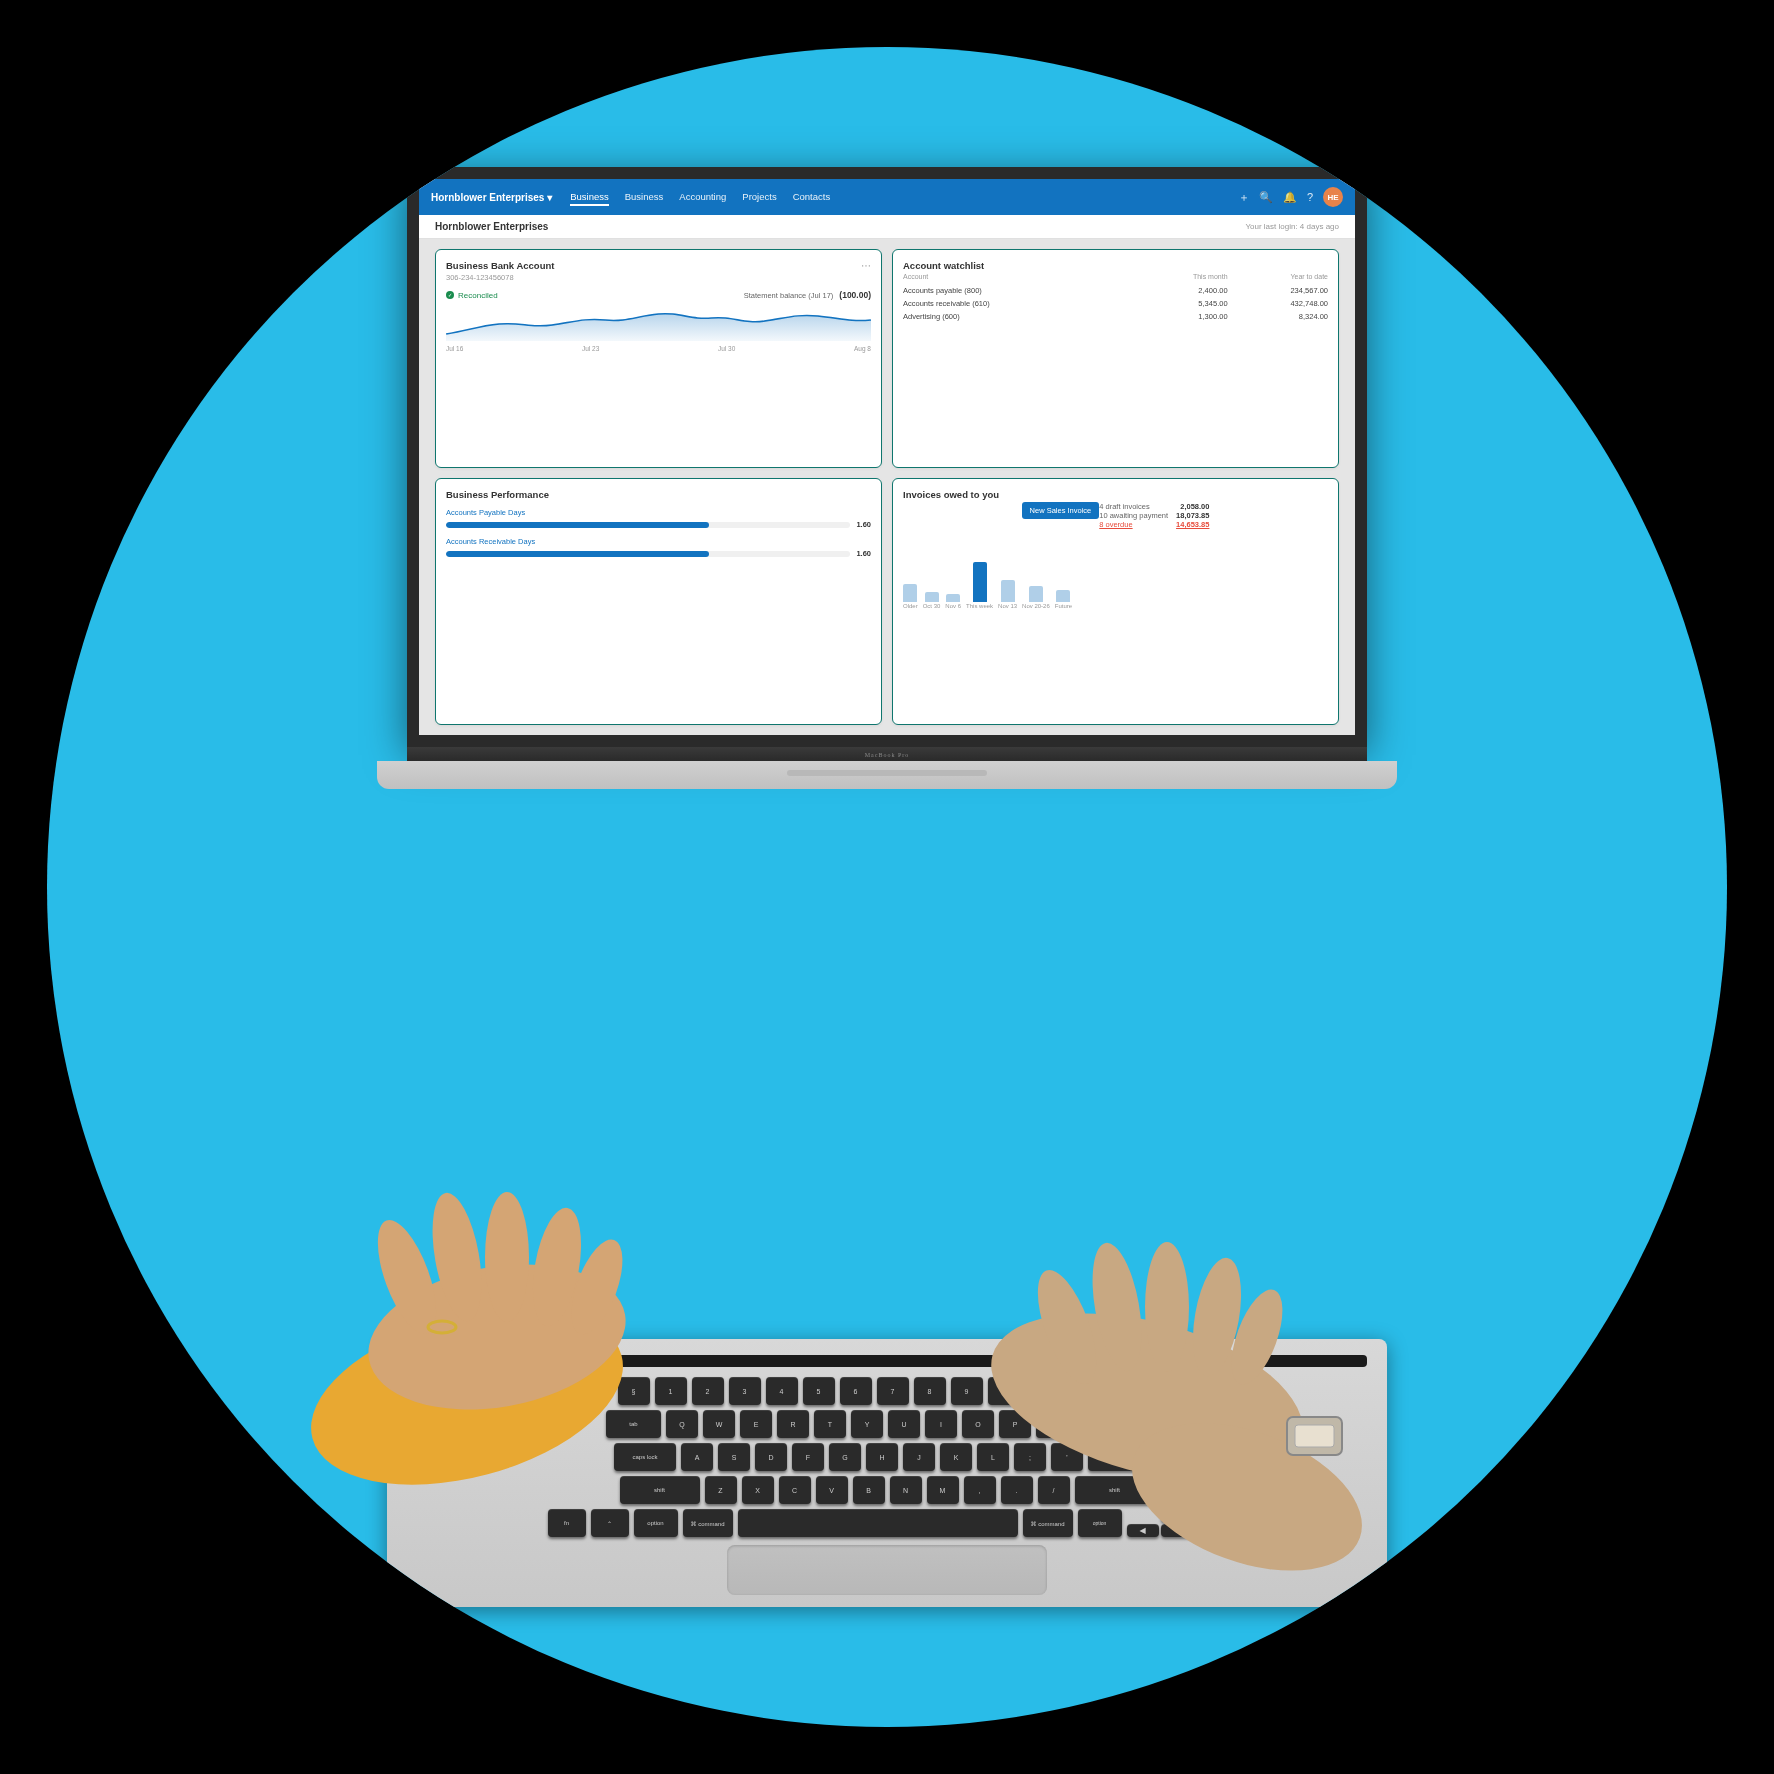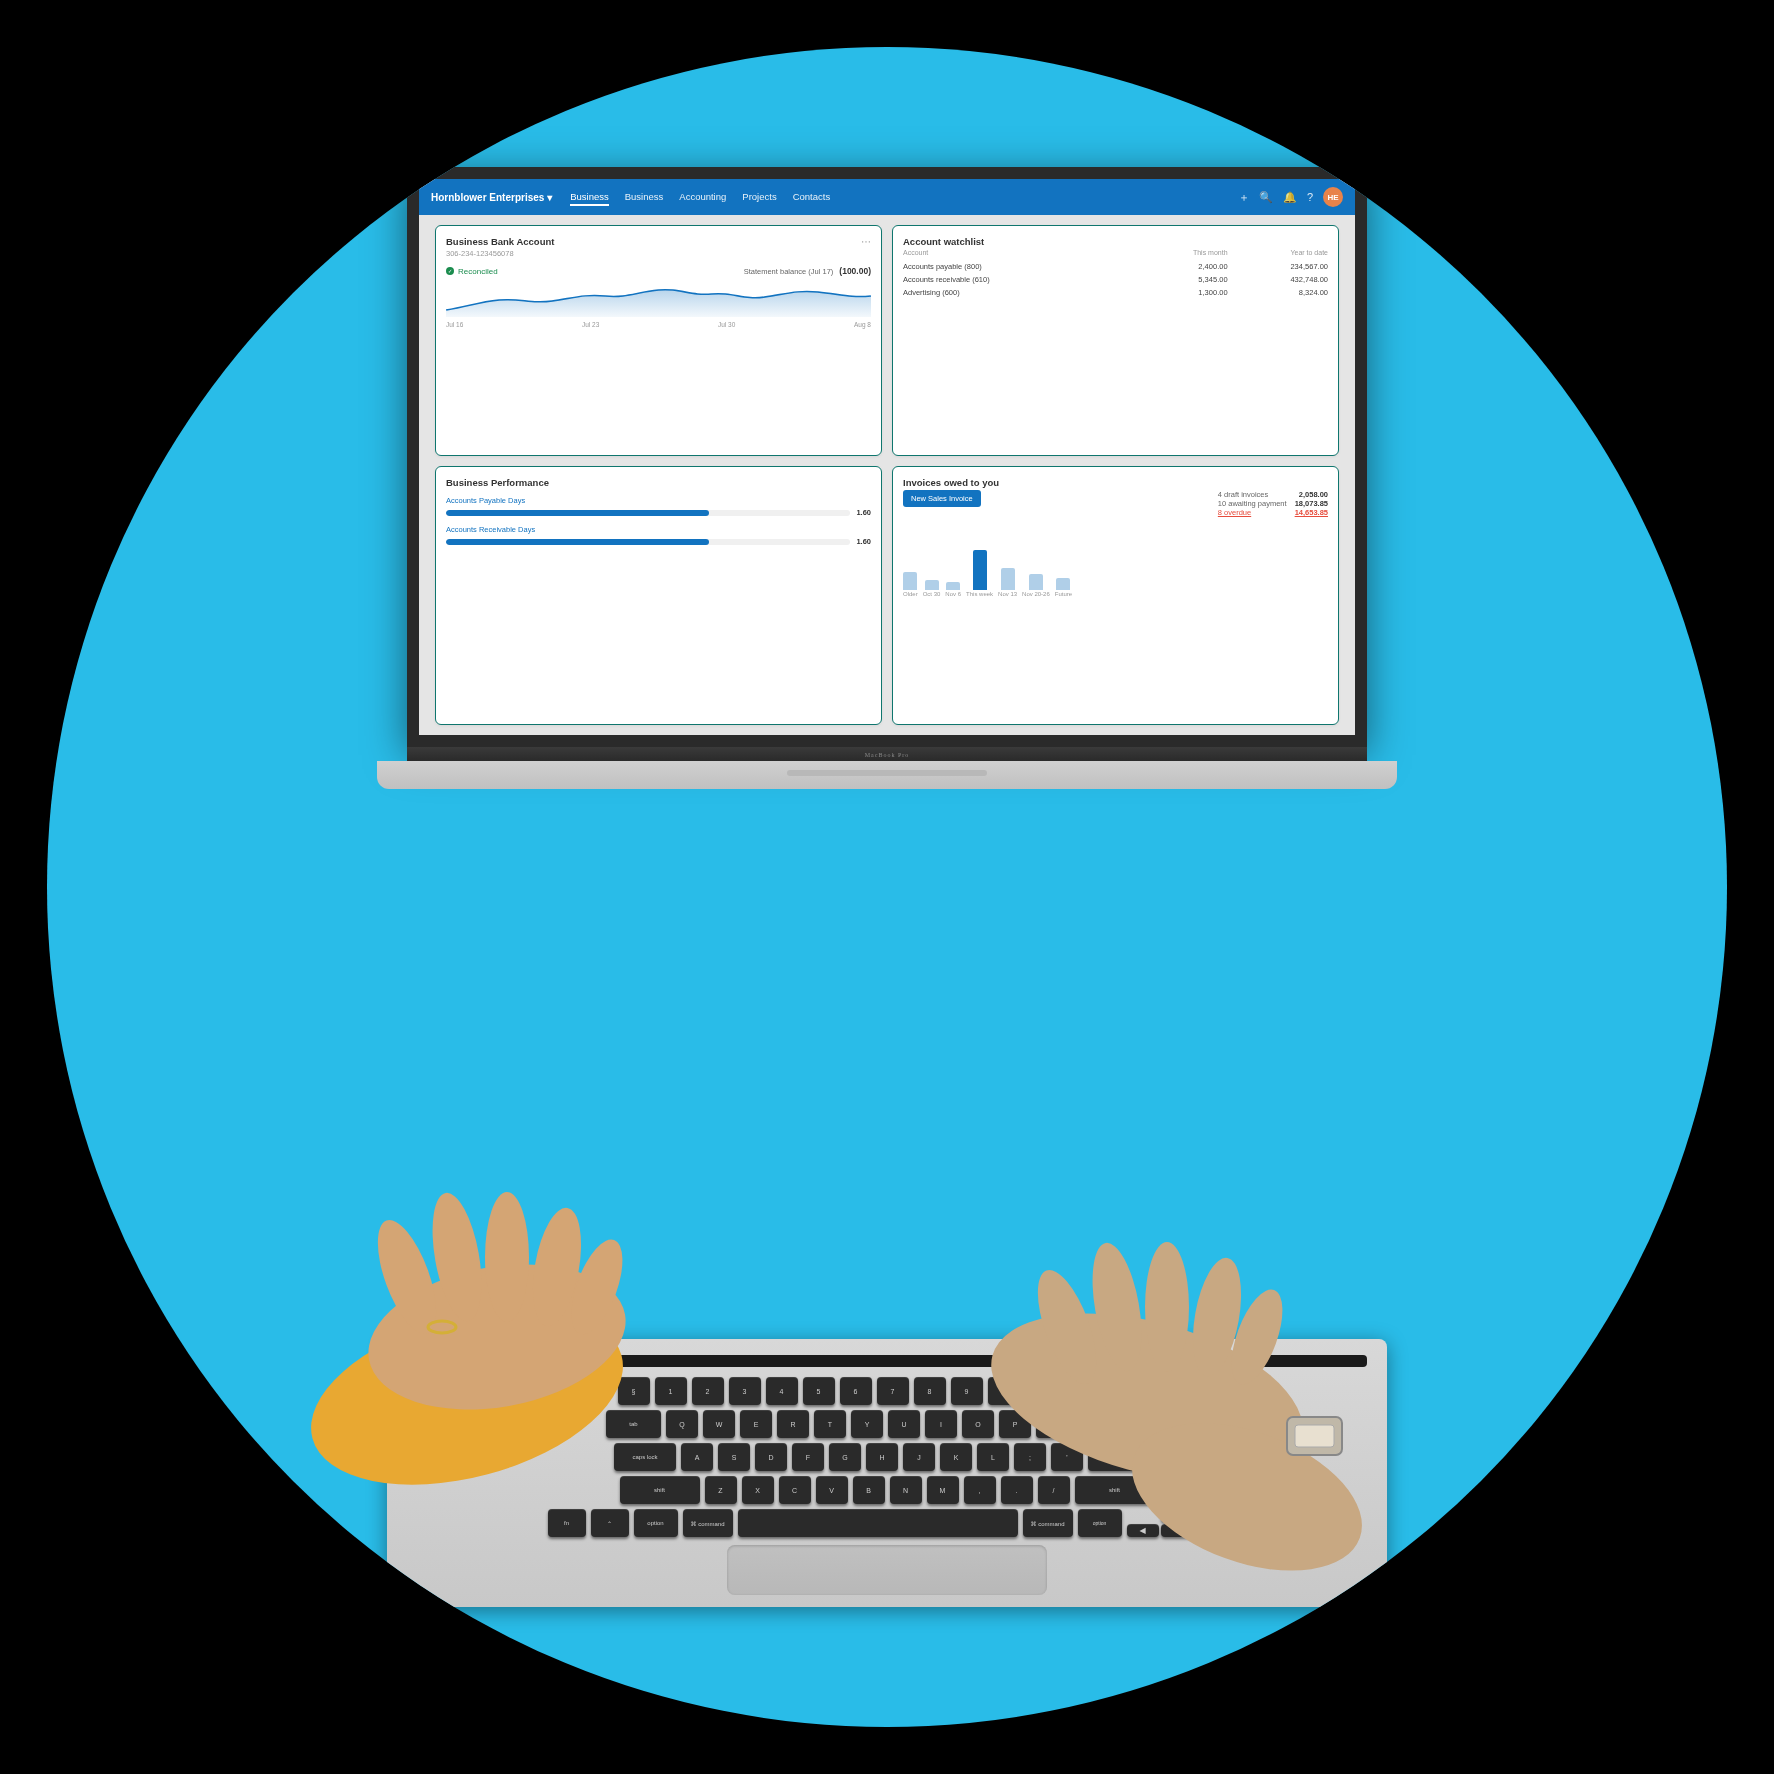--- a/index.html
+++ b/index.html
@@ -301,21 +301,21 @@
       text-align: right;
     }
 
     .watchlist-table td:first-child {
       text-align: left;
     }
 
     
     .invoice-actions {
       display: flex;
-      justify-content: space-between;
+      justify-content: center;
       align-items: flex-start;
       margin-bottom: 20px;
     }
 
     .new-invoice-btn {
       background: #1273c0;
       color: white;
       border: none;
       border-radius: 3px;
       padding: 4px 8px;
@@ -507,20 +507,24 @@
             </div>
             <div class="nav-actions">
               <span class="nav-icon">＋</span>
               <span class="nav-icon">🔍</span>
               <span class="nav-icon">🔔</span>
               <span class="nav-icon">?</span>
               <div class="nav-avatar">HE</div>
             </div>
           </div>
 
+          <div class="sub-header">
+            <span class="company-name">Hornblower Enterprises</span>
+            <span class="last-login">Your last login: 4 days ago</span>
+          </div>
 
           <div class="dashboard">
 
             <div class="card">
               <div style="display:flex;justify-content:space-between;align-items:flex-start;">
                 <div>
                   <div class="card-title">Business Bank Account</div>
                   <div class="card-subtitle">306-234-123456078</div>
                 </div>
                 <span class="more-icon">⋯</span>

